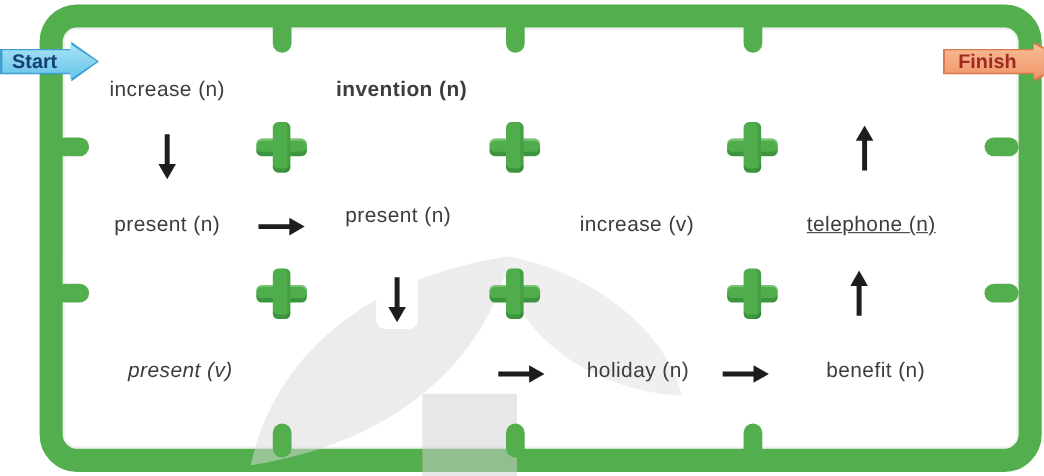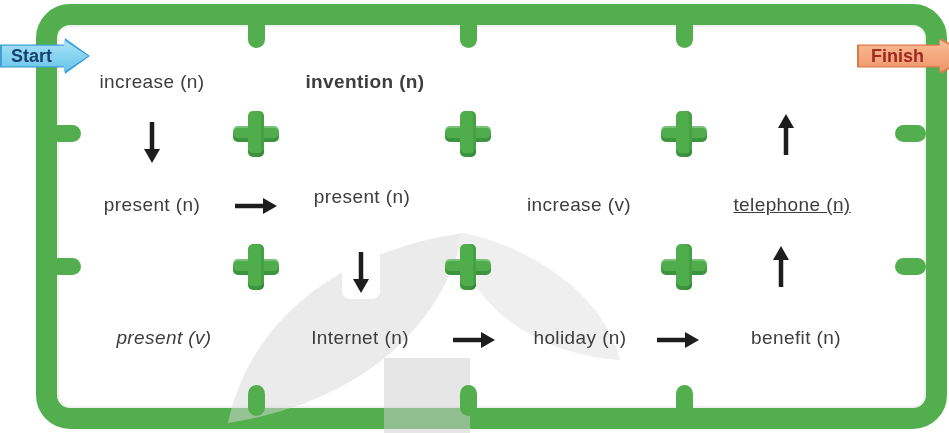--- a/index.html
+++ b/index.html
@@ -100,21 +100,20 @@
 
   <div class="cell" style="left:152px; top:82px;">increase (n)</div>
   <div class="cell" style="left:365px; top:82px;font-weight:bold;">invention (n)</div>
 
   <div class="cell" style="left:152px; top:205px;">present (n)</div>
   <div class="cell" style="left:362px; top:197px;">present (n)</div>
   <div class="cell" style="left:579px; top:205px;">increase (v)</div>
   <div class="cell" style="left:792px; top:205px;text-decoration:underline;">telephone (n)</div>
 
   <div class="cell" style="left:164px; top:338px;font-style:italic;">present (v)</div>
-  <div class="cell" style="left:360px; top:338px;">Internet (n)</div>
   <div class="cell" style="left:580px; top:338px;">holiday (n)</div>
   <div class="cell" style="left:796px; top:338px;">benefit (n)</div>
 
   <div class="arrow" style="left:152px; top:142px;">
     <svg width="22" height="46" viewBox="0 0 22 46">
         <line x1="11" y1="3" x2="11" y2="32" stroke="#1d1d1d" stroke-width="4.5"></line>
         <polygon points="3,30 19,30 11,44" fill="#1d1d1d"></polygon>
       </svg>
   </div>
   <div class="arrow" style="left:256px; top:206px;">

